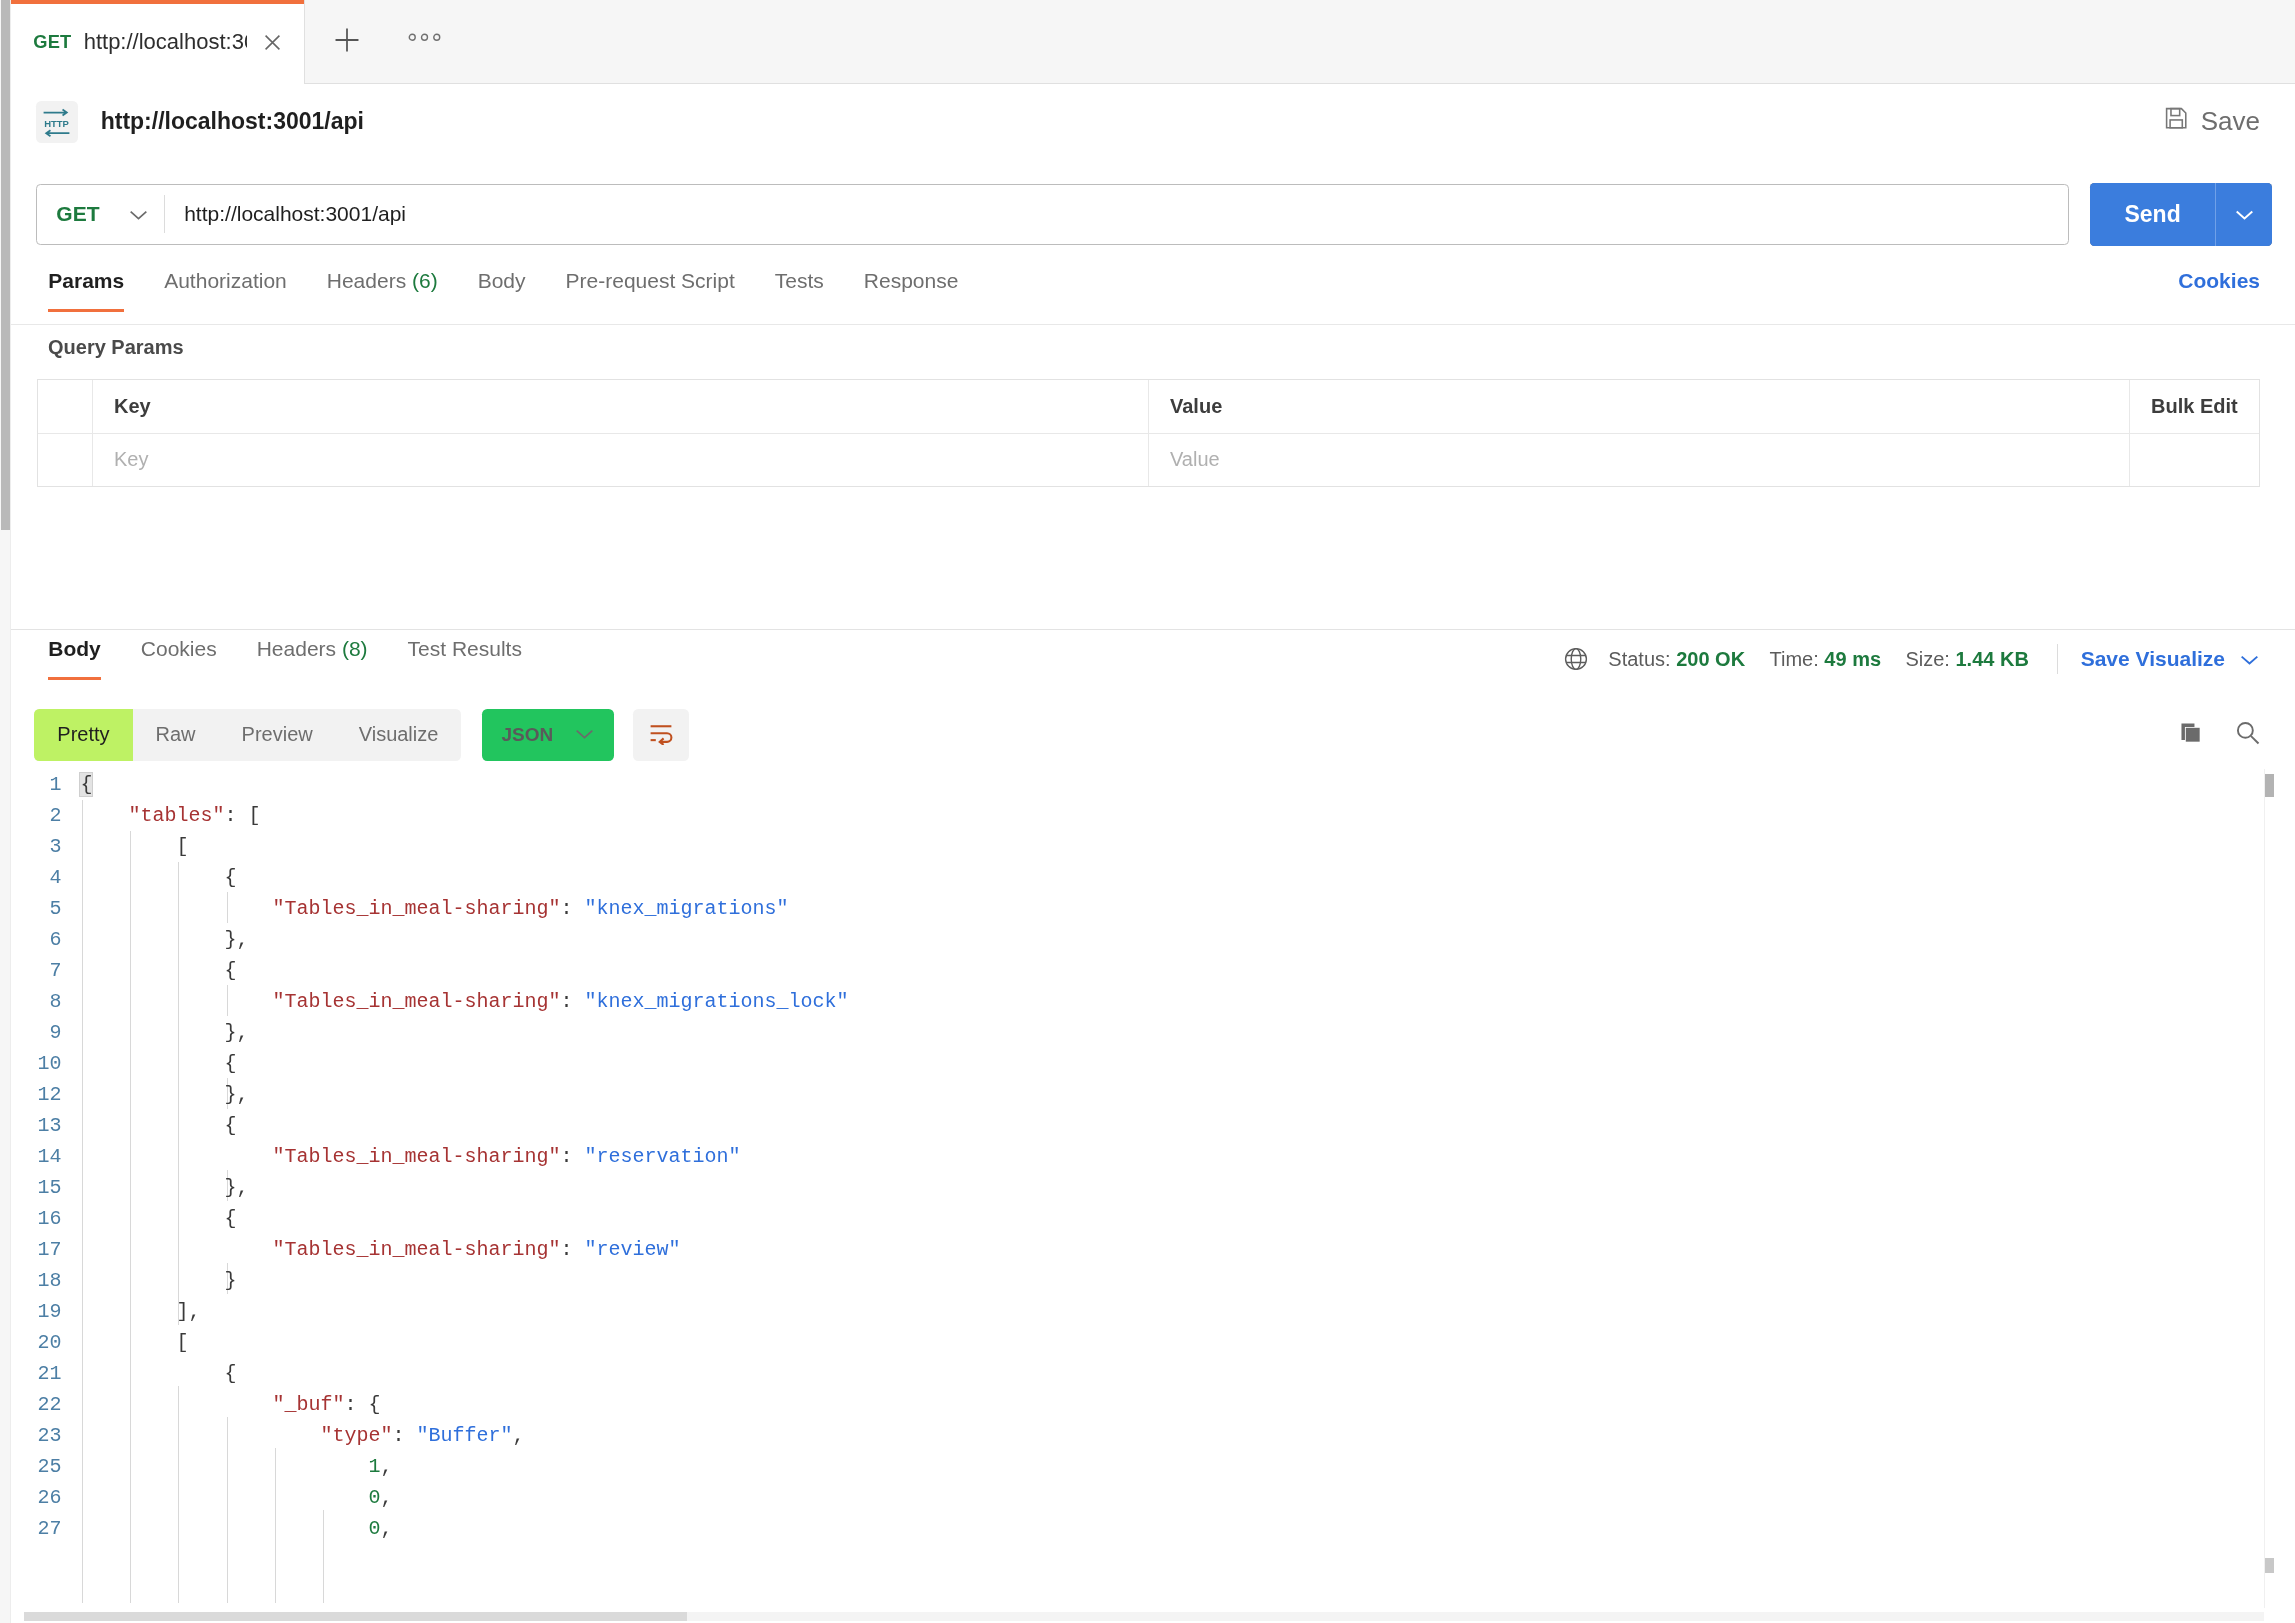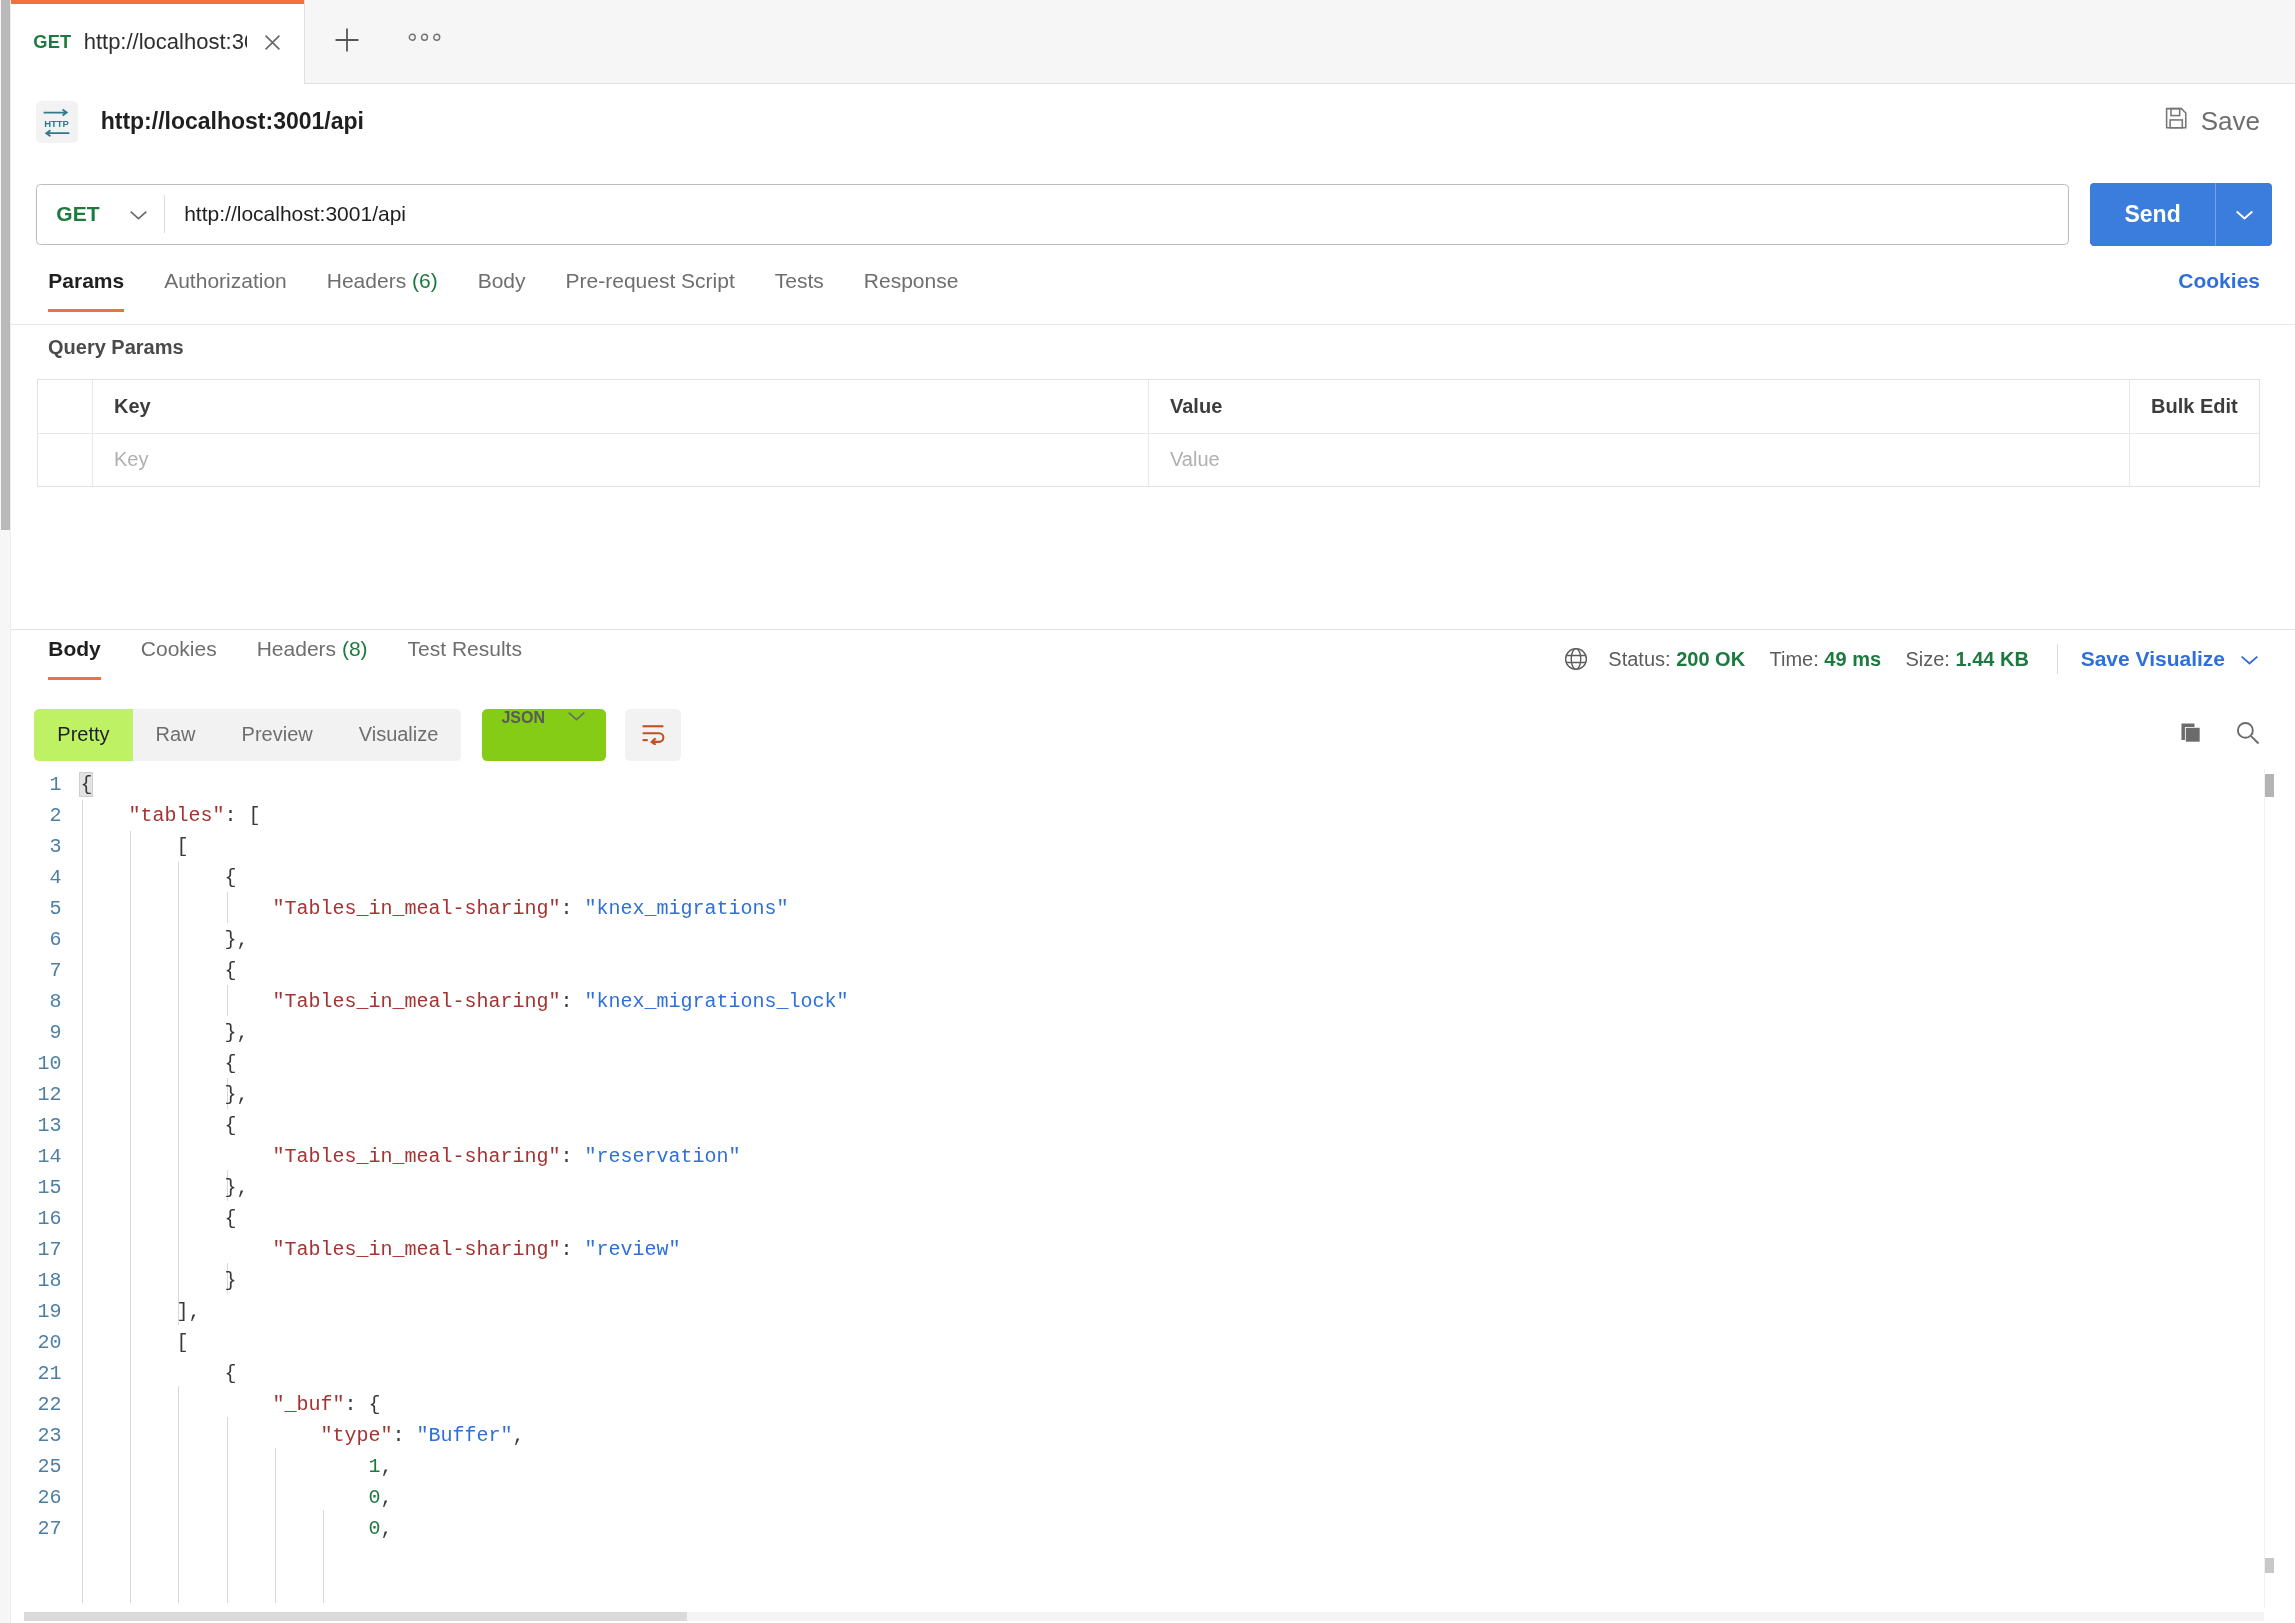--- a/index.html
+++ b/index.html
@@ -189,23 +189,23 @@
   .seg {
     display: flex; align-items: stretch; background: #f2f2f2; border-radius: 5.2px;
     height: 52px; overflow: hidden;
   }
   .seg-item {
     display: flex; align-items: center; justify-content: center;
     padding: 0 23px; font-size: 20px; color: #6e6e6e;
   }
   .seg-item.active { background: #bef264; color: #1f1f1f; font-weight: 400; }
   .fmt-select {
-    margin-left: 21px; height: 52px; background: #84cc16; border-radius: 5.2px;
-    display: flex; align-items: flex-start; gap: 21px; padding: 0 19px;
-    font-size: 16px; color: #5a5a5a; font-weight: 700;
+    margin-left: 21px; height: 52px; background: #22c55e; border-radius: 5.2px;
+    display: flex; align-items: center; gap: 21px; padding: 0 19px;
+    font-size: 19px; color: #5a5a5a; font-weight: 700;
   }
   .wrap-btn {
     margin-left: 19px; width: 56px; height: 52px; background: #f2f2f2;
     border-radius: 5.2px; display: flex; align-items: center; justify-content: center;
   }
   .fmt-right { margin-left: auto; margin-right: 33px; display: flex; align-items: center; gap: 30px; }
 
   
   .code-wrap {
     position: absolute; left: 24.4px; top: 769px; right: 19px; bottom: 15.7px;

